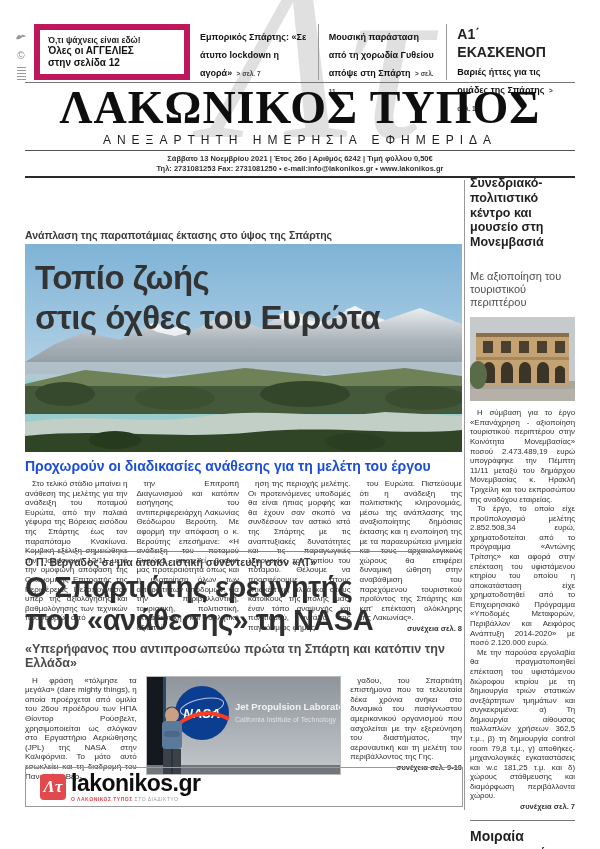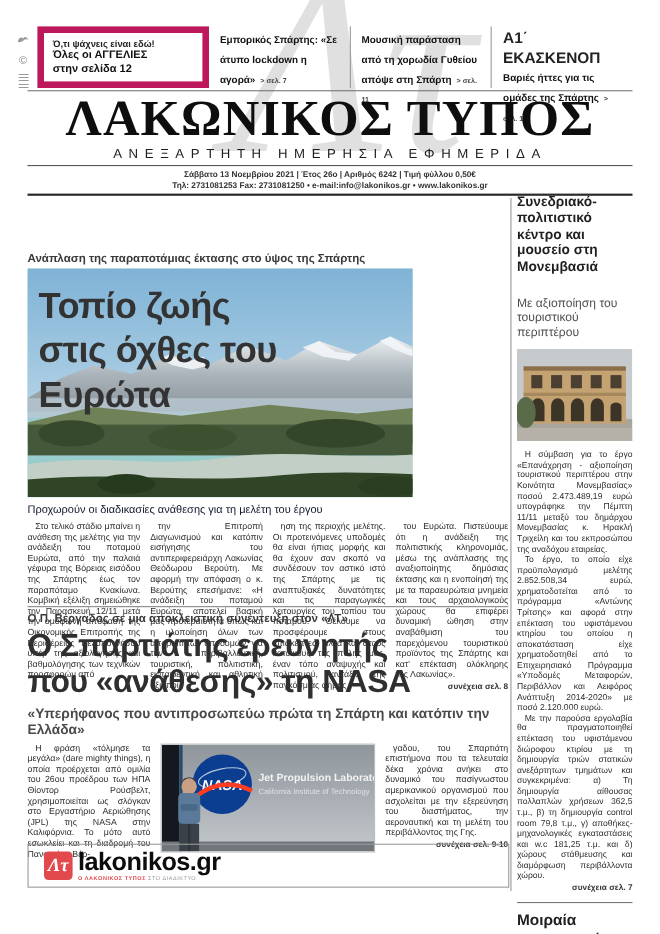--- a/index.html
+++ b/index.html
@@ -35,25 +35,25 @@
               letter-spacing:1px;color:#0e0e0e;line-height:1.05;}
   .mast-sub{font-size:12px;letter-spacing:6px;color:#1d1d1d;margin-top:1px;}
   .mastrule1{left:25px;top:150px;width:550px;border-top:1px solid #555;z-index:2;}
   .dateline{left:0;top:154px;width:600px;text-align:center;font-size:7.5px;font-weight:bold;color:#333;z-index:2;}
   .contact{left:0;top:164px;width:600px;text-align:center;font-size:7.5px;font-weight:bold;color:#333;z-index:2;}
   .mastrule2{left:25px;top:176px;width:550px;border-top:2px solid #2a2a2a;z-index:2;}
 
   
   .lead{left:25px;top:181px;width:437px;z-index:2;margin-top:48px;}
   .kicker{font-size:10.5px;font-weight:bold;color:#3a3a3a;margin-bottom:3px;}
-  .leadphoto{position:relative;width:350px;height:208px;background:#9cc;overflow:hidden;}
+  .leadphoto{position:relative;width:437px;height:208px;background:#9cc;overflow:hidden;}
   .leadphoto svg{display:block;}
   .lead-headline{position:absolute;left:10px;top:14px;font-weight:bold;color:#333333;
                  font-size:33px;line-height:1.22;letter-spacing:-0.5px;}
-  .subhead{font-size:10px;font-weight:normal;color:#0f172a;margin:6px 0 5px 0;}
+  .subhead{font-size:14px;font-weight:bold;color:#1d4ed8;margin:6px 0 5px 0;}
   .cols{display:flex;gap:9px;}
   .col{width:103px;font-size:8px;line-height:1.2;color:#2e2e2e;text-align:justify;}
   .col p{margin:0;text-indent:7px;}
   .cont{display:block;text-align:right;font-size:7.5px;font-weight:bold;color:#333;margin-top:1px;}
 
   .divider1{left:25px;top:551px;width:437px;border-top:1px solid #888;z-index:2;}
 
   
   .story2{left:25px;top:556px;width:437px;z-index:2;}
   .s2-headline{font-weight:bold;color:#2f2f2f;font-size:29px;line-height:1.15;letter-spacing:-0.5px;margin:2px 0 4px 0;}

